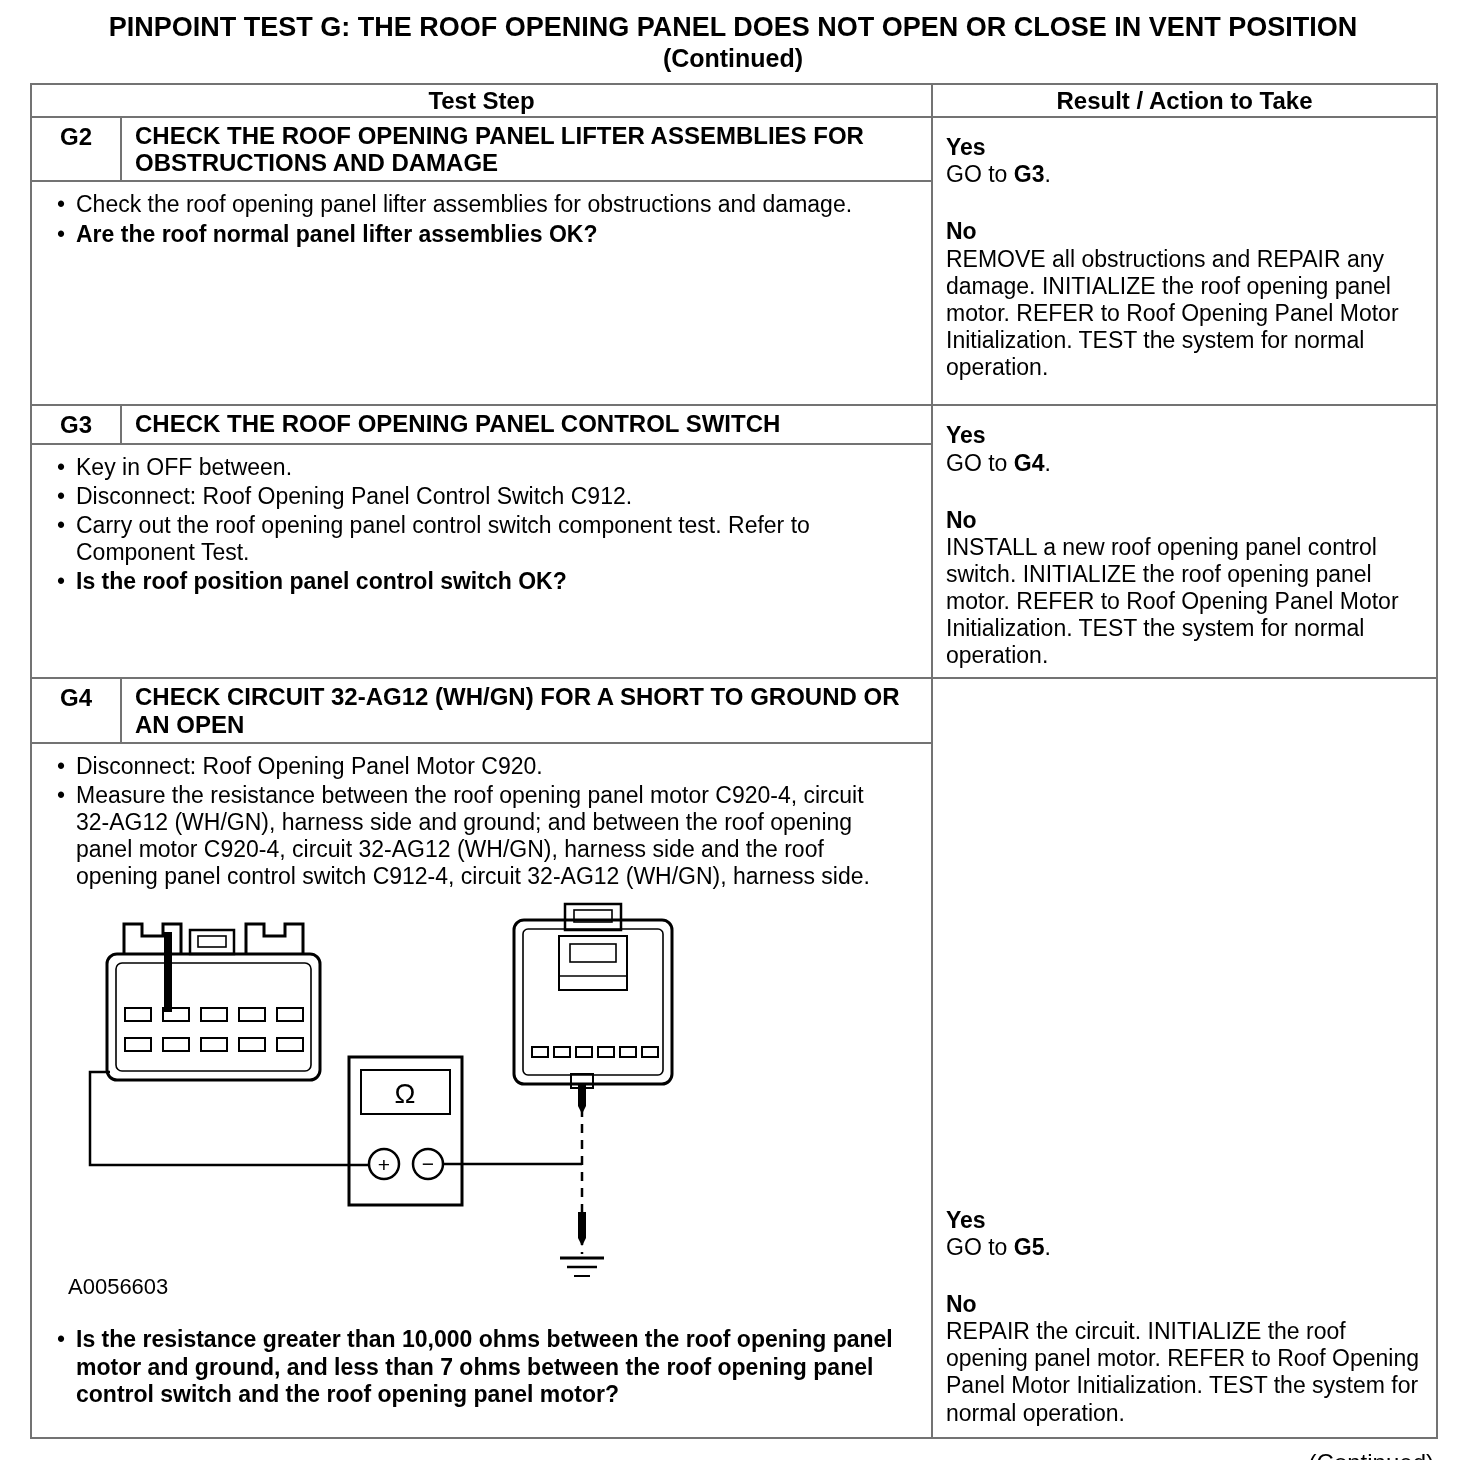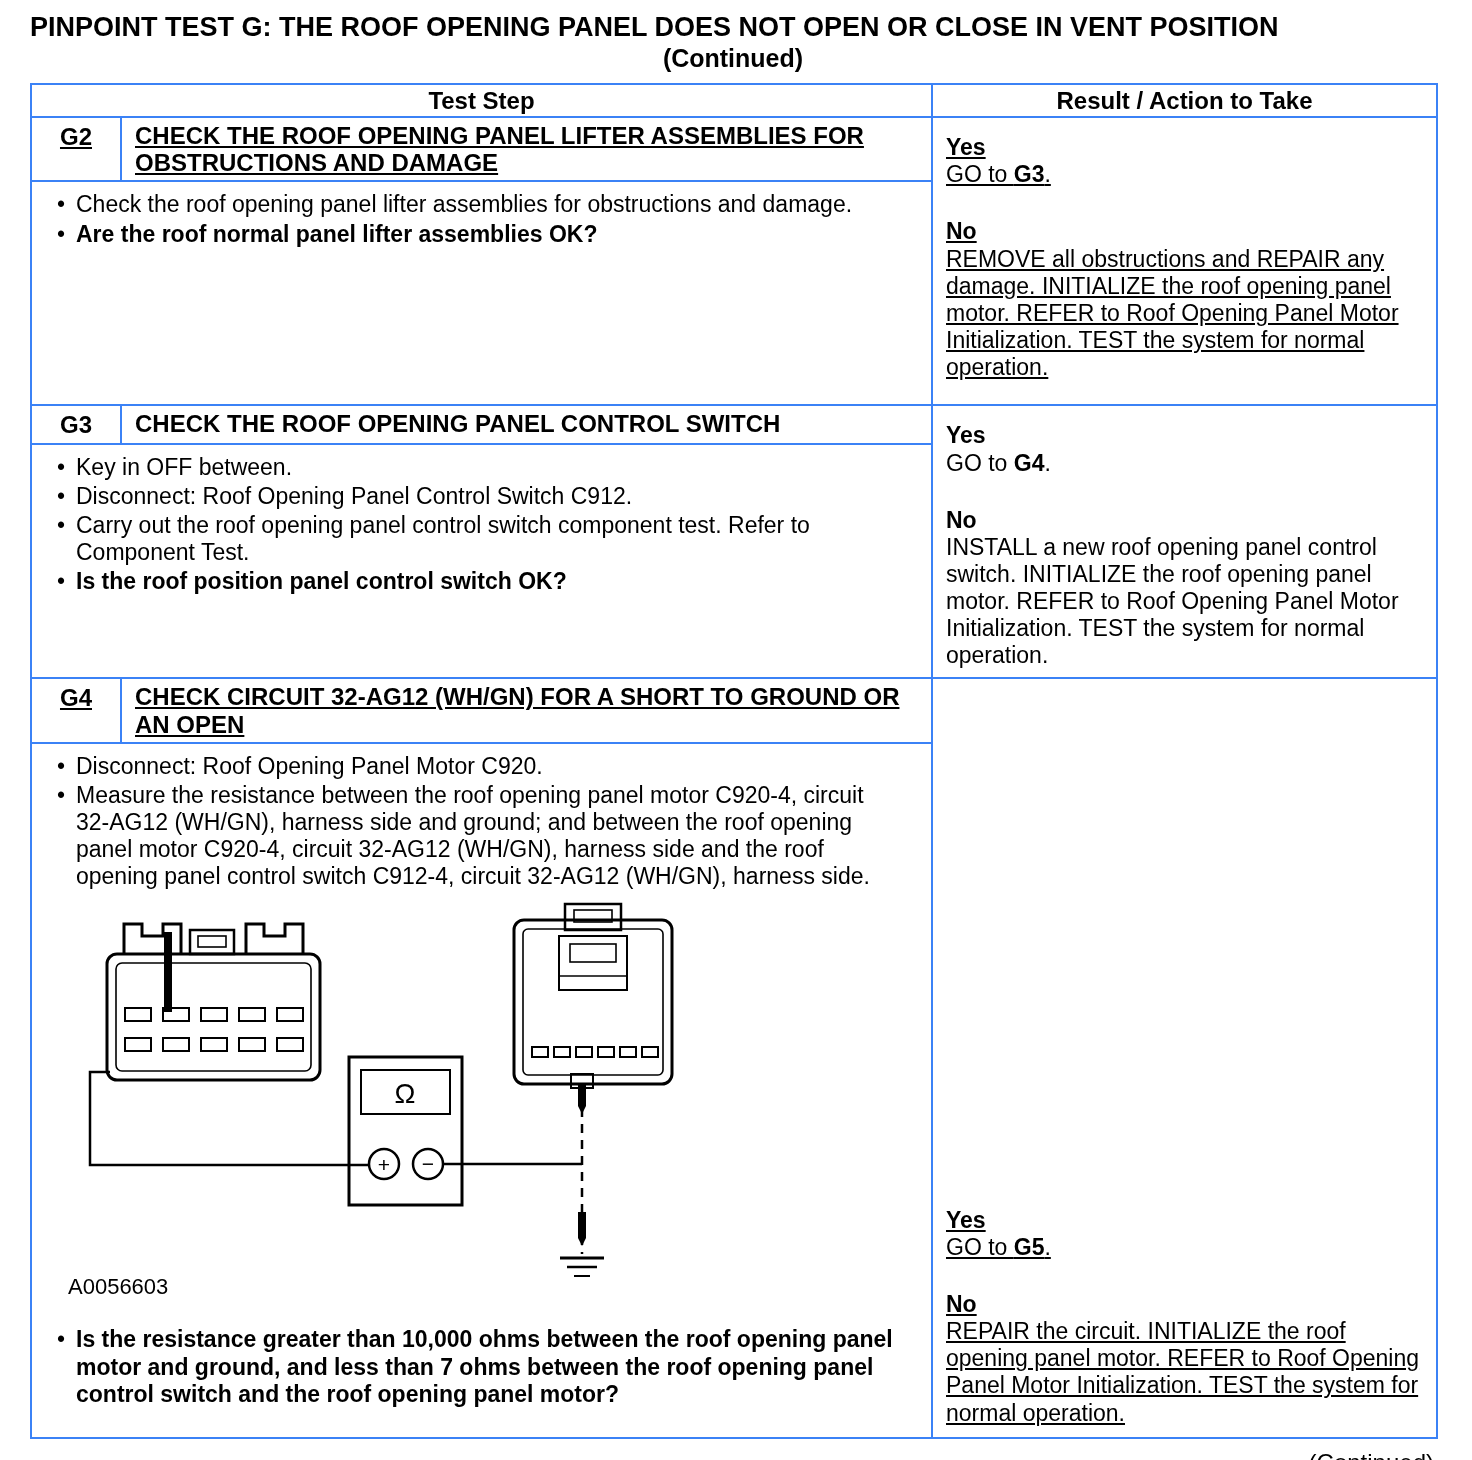--- a/index.html
+++ b/index.html
@@ -3,32 +3,32 @@
 <meta charset="utf-8">
 <style>
   * { box-sizing: border-box; }
   html, body { margin: 0; padding: 0; background: #fff; }
   body {
     width: 1472px; height: 1460px;
     font-family: "Liberation Sans", "DejaVu Sans", sans-serif;
     color: #000;
   }
   .page { padding: 8px 36px 0 30px; }
-  .title { text-align: left; font-weight: bold; font-size: 27px; line-height: 1.12; margin-top: 4px; }
+  .title { text-align: center; font-weight: bold; font-size: 27px; line-height: 1.12; margin-top: 4px; }
   .subtitle { text-align: center; font-weight: bold; font-size: 25px; margin: 2px 0 10px 0; }
 
   table.pinpoint { border-collapse: collapse; width: 1406px; table-layout: fixed; }
-  table.pinpoint th, table.pinpoint td { border: 2px solid #3b82f6; }
+  table.pinpoint th, table.pinpoint td { border: 2px solid #737373; }
   col.c-id { width: 90px; } col.c-step { width: 811px; } col.c-res { width: 505px; }
 
   th.colhead { font-size: 24px; font-weight: bold; height: 33px; text-align: center; vertical-align: middle; padding: 0; }
 
   td.step-id { font-size: 24px; font-weight: bold; text-align: center; vertical-align: top; padding-top: 5px; }
   td.step-title { font-size: 24px; font-weight: bold; vertical-align: top; padding: 4px 10px 4px 13px; line-height: 1.13; }
-  tr.t2 td { height: 58px; text-decoration: underline; }
+  tr.t2 td { height: 58px; }
   tr.t1 td { height: 33px; }
 
   td.step-body { vertical-align: top; padding: 9px 8px 8px 14px; font-size: 23px; line-height: 1.18; }
   td.b-g2 { height: 224px; }
   td.b-g3 { height: 227px; }
   td.b-g4 { height: 695px; }
 
   .bullet { display: flex; margin-bottom: 2px; }
   .bullet .bm { flex: 0 0 30px; width: 30px; text-align: center; }
   .bullet .bt { flex: 1; padding-right: 24px; }

